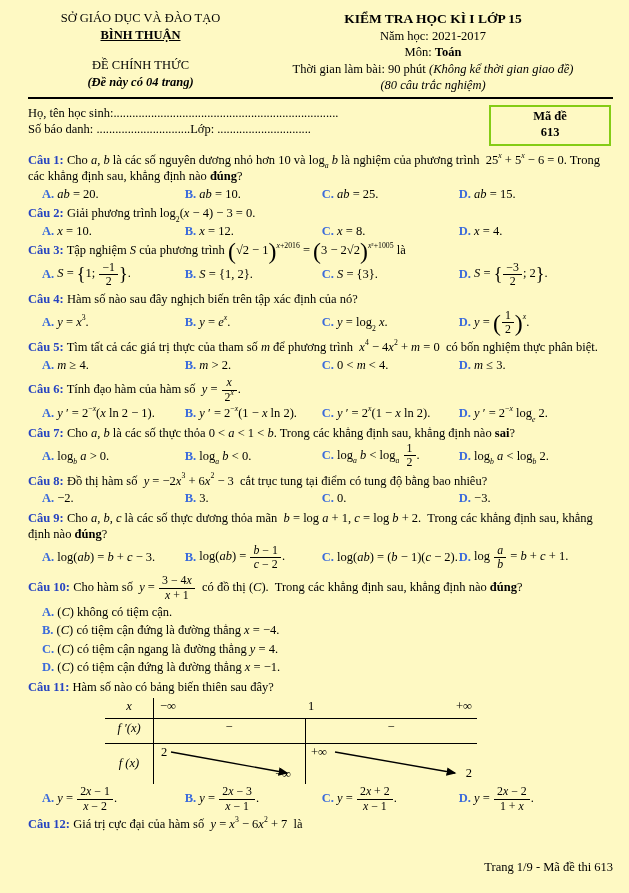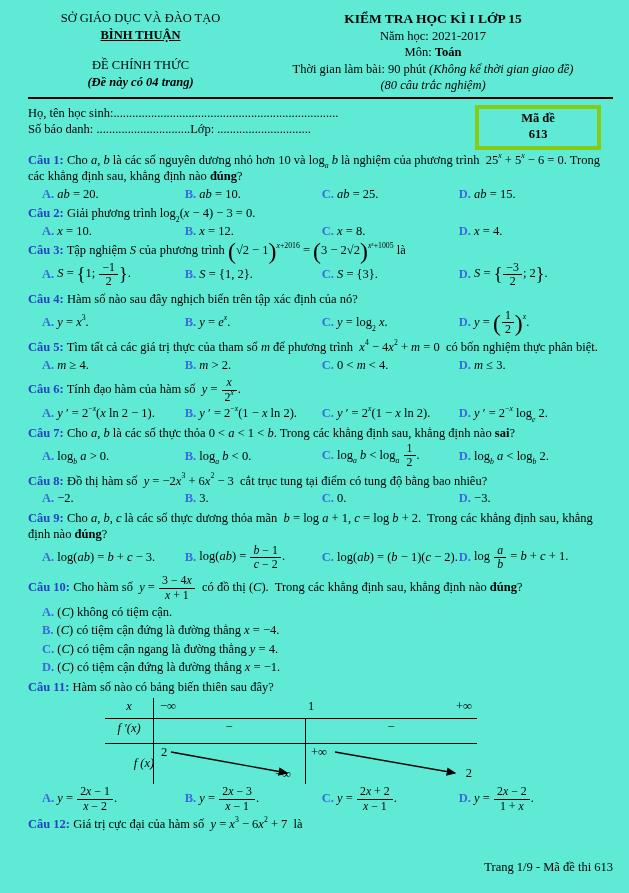--- a/index.html
+++ b/index.html
@@ -1,40 +1,40 @@
 <!DOCTYPE html>
 <html><head>
 <meta charset="utf-8">
 <style>
   html,body{margin:0;padding:0;background:#fff;}
   .page{
     width:629px;height:893px;box-sizing:border-box;
     padding:10px 16px 0 28px;
     font-family:"Liberation Serif","DejaVu Serif",serif;
     font-size:12.5px;line-height:1.32;color:#000;
-    overflow:hidden;position:relative;background:#5eead4;
+    overflow:hidden;position:relative;background:#fef9c3;
   }
   
   .header{display:flex;}
   .h-left{width:225px;text-align:center;}
   .h-right{flex:1;text-align:center;}
   .h-left .l1{letter-spacing:0;}
   .h-left .l2{font-weight:bold;text-decoration:underline;}
   .h-left .l3{margin-top:14px;}
   .h-left .l4{font-weight:bold;font-style:italic;}
   .h-right .r1{font-weight:bold;font-size:13.5px;}
   .h-right .r4 .it, .h-right .r5{font-style:italic;}
   .h-right .bold{font-weight:bold;}
   .rule{border-bottom:2px solid #000;margin-top:3px;}
   
   .student{position:relative;margin-top:6px;min-height:44px;}
   .student .line{white-space:nowrap;overflow:hidden;width:420px;}
   .code-box{
-    position:absolute;right:12px;top:0;width:118px;
-    border:4px solid #84cc16;text-align:center;font-weight:bold;padding:1px 0 3px;
+    position:absolute;right:2px;top:0;width:118px;
+    border:2px solid #84cc16;text-align:center;font-weight:bold;padding:1px 0 3px;
   }
   
   .q{margin-top:3px;}
   .qlabel{font-weight:bold;color:#2744c0;}
   .opts.row{display:grid;grid-template-columns:25% 24% 24% 27%;padding-left:14px;margin-top:1px;align-items:center;}
   .opts.stack .opt{padding-left:14px;margin-top:2px;}
   .letter{font-weight:bold;color:#3b6bdb;}
   i{font-family:"Liberation Serif",serif;}
   sup{font-size:0.62em;position:relative;top:-0.15em;line-height:0;}
   sub{font-size:0.62em;position:relative;bottom:-0.15em;line-height:0;}
@@ -52,21 +52,21 @@
   .bbt .vmid{position:absolute;left:200px;top:20px;bottom:0;border-left:1.6px solid #000;}
   .bbt .cell{position:absolute;white-space:nowrap;}
   .bbt .ital{font-style:italic;}
   .bbt .xl{left:0;width:48px;top:0;text-align:center;}
   .bbt .xleft{left:55px;top:0;}
   .bbt .xmid{left:203px;top:0;}
   .bbt .xright{right:5px;top:0;}
   .bbt .fpl{left:0;width:48px;top:22px;text-align:center;}
   .bbt .fp1{left:48px;width:152px;top:21px;text-align:center;}
   .bbt .fp2{left:200px;width:172px;top:21px;text-align:center;}
-  .bbt .fl{left:15px;width:48px;top:57px;text-align:center;}
+  .bbt .fl{left:0;width:48px;top:57px;text-align:center;}
   .bbt .f2a{left:56px;top:46px;}
   .bbt .fminf{left:170px;top:68px;}
   .bbt .fpinf{left:206px;top:46px;}
   .bbt .f2b{right:5px;top:67px;}
   .bbt svg{position:absolute;left:0;top:45px;}
   
   .footer{position:absolute;right:16px;bottom:18px;}
 </style>
 </head>
 <body>

